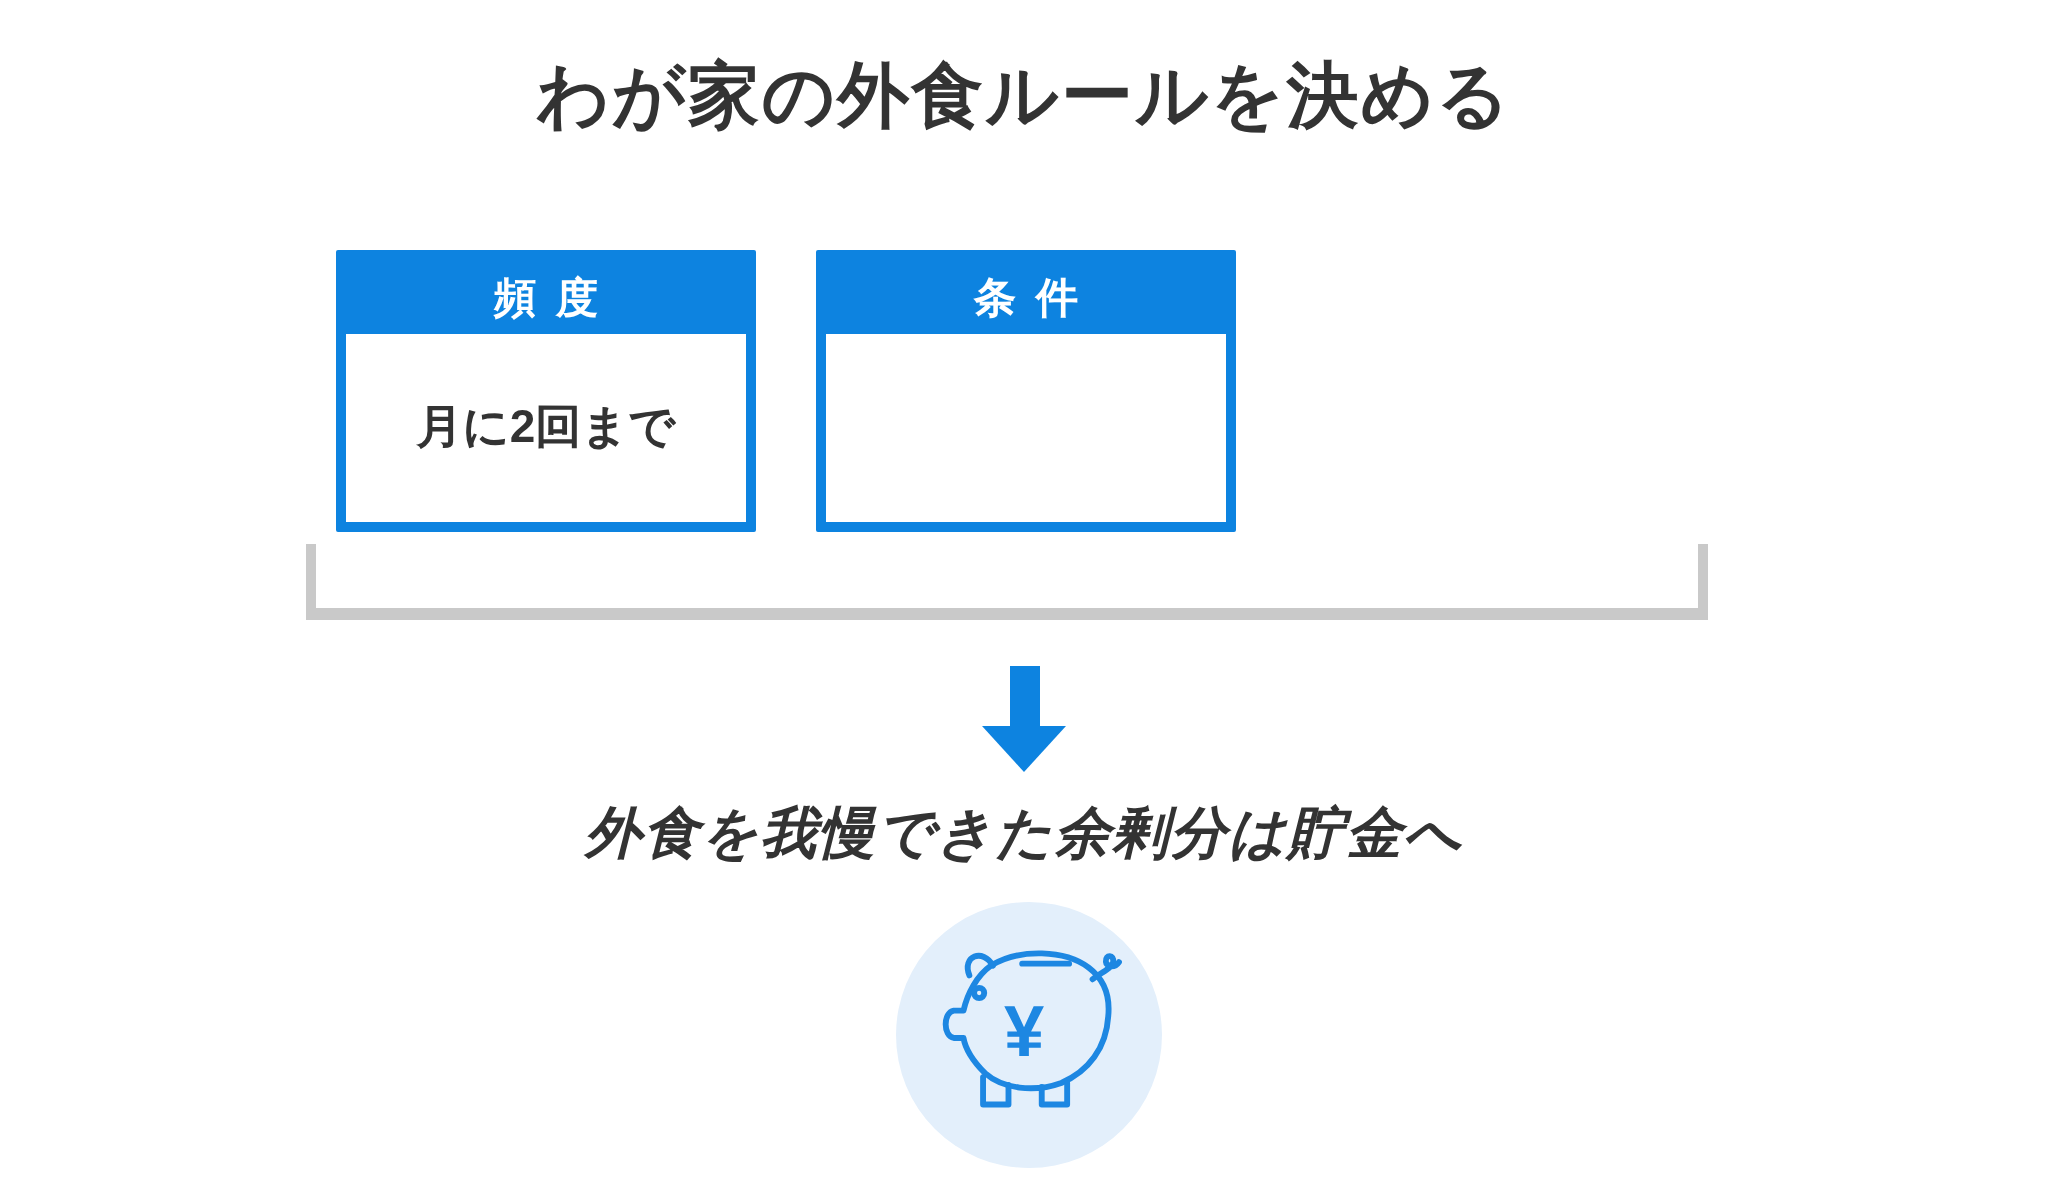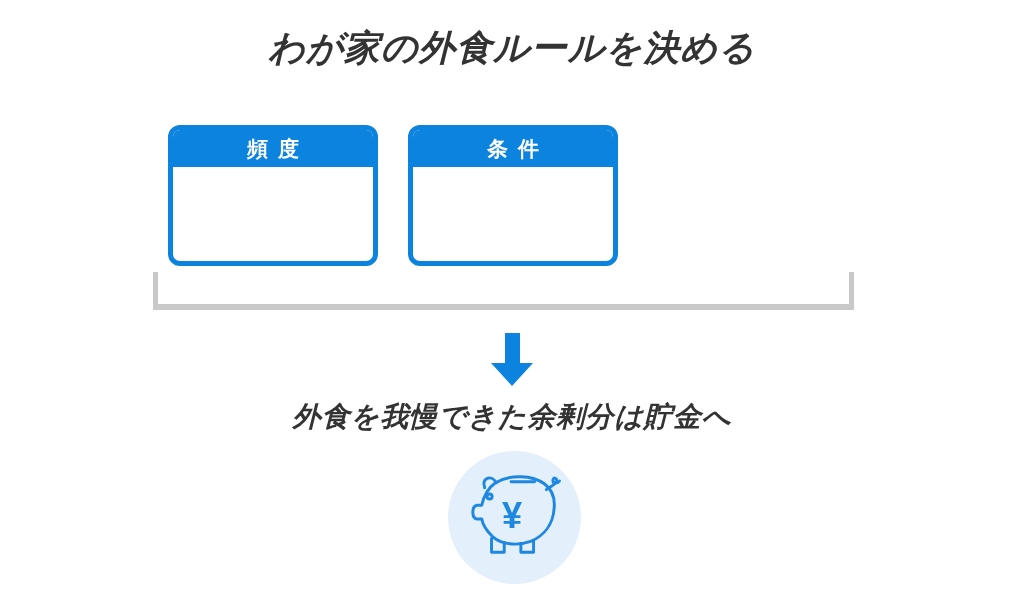--- a/index.html
+++ b/index.html
@@ -14,27 +14,27 @@
   body{
     width:1024px;height:599px;
     font-family:"Liberation Sans","DejaVu Sans",sans-serif;
     position:relative;overflow:hidden;
   }
   .canvas{position:relative;width:1024px;height:599px;background:#ffffff;}
 
   .title{
     position:absolute;top:24px;left:0;width:100%;
     text-align:center;font-size:36px;font-weight:700;
-    color:var(--text-dark);letter-spacing:1px;font-style:italic;
+    color:var(--text-dark);letter-spacing:1px;
   }
 
   .cards{position:absolute;top:125px;left:168px;display:flex;gap:30px;}
   .card{
     width:210px;height:141px;
-    border:5px solid var(--blue);border-radius:12px;
+    border:5px solid var(--blue);border-radius:1px;
     background:#ffffff;overflow:hidden;
     display:flex;flex-direction:column;
   }
   .card-header{
     height:37px;flex:0 0 37px;background:var(--blue);
     color:#ffffff;font-size:21px;font-weight:700;
     letter-spacing:10px;padding-left:10px;
     display:flex;align-items:center;justify-content:center;
   }
   .card-body{
@@ -80,20 +80,21 @@
 <body>
 
 <div class="canvas">
 
   <h1 class="title">わが家の外食ルールを決める</h1>
 
   <div class="cards">
 
     <div class="card">
       <div class="card-header">頻度</div>
+      <div class="card-body">月に2回まで</div>
     </div>
 
     <div class="card">
       <div class="card-header">条件</div>
     </div>
 
 
   </div>
 
   <div class="bracket"></div>

